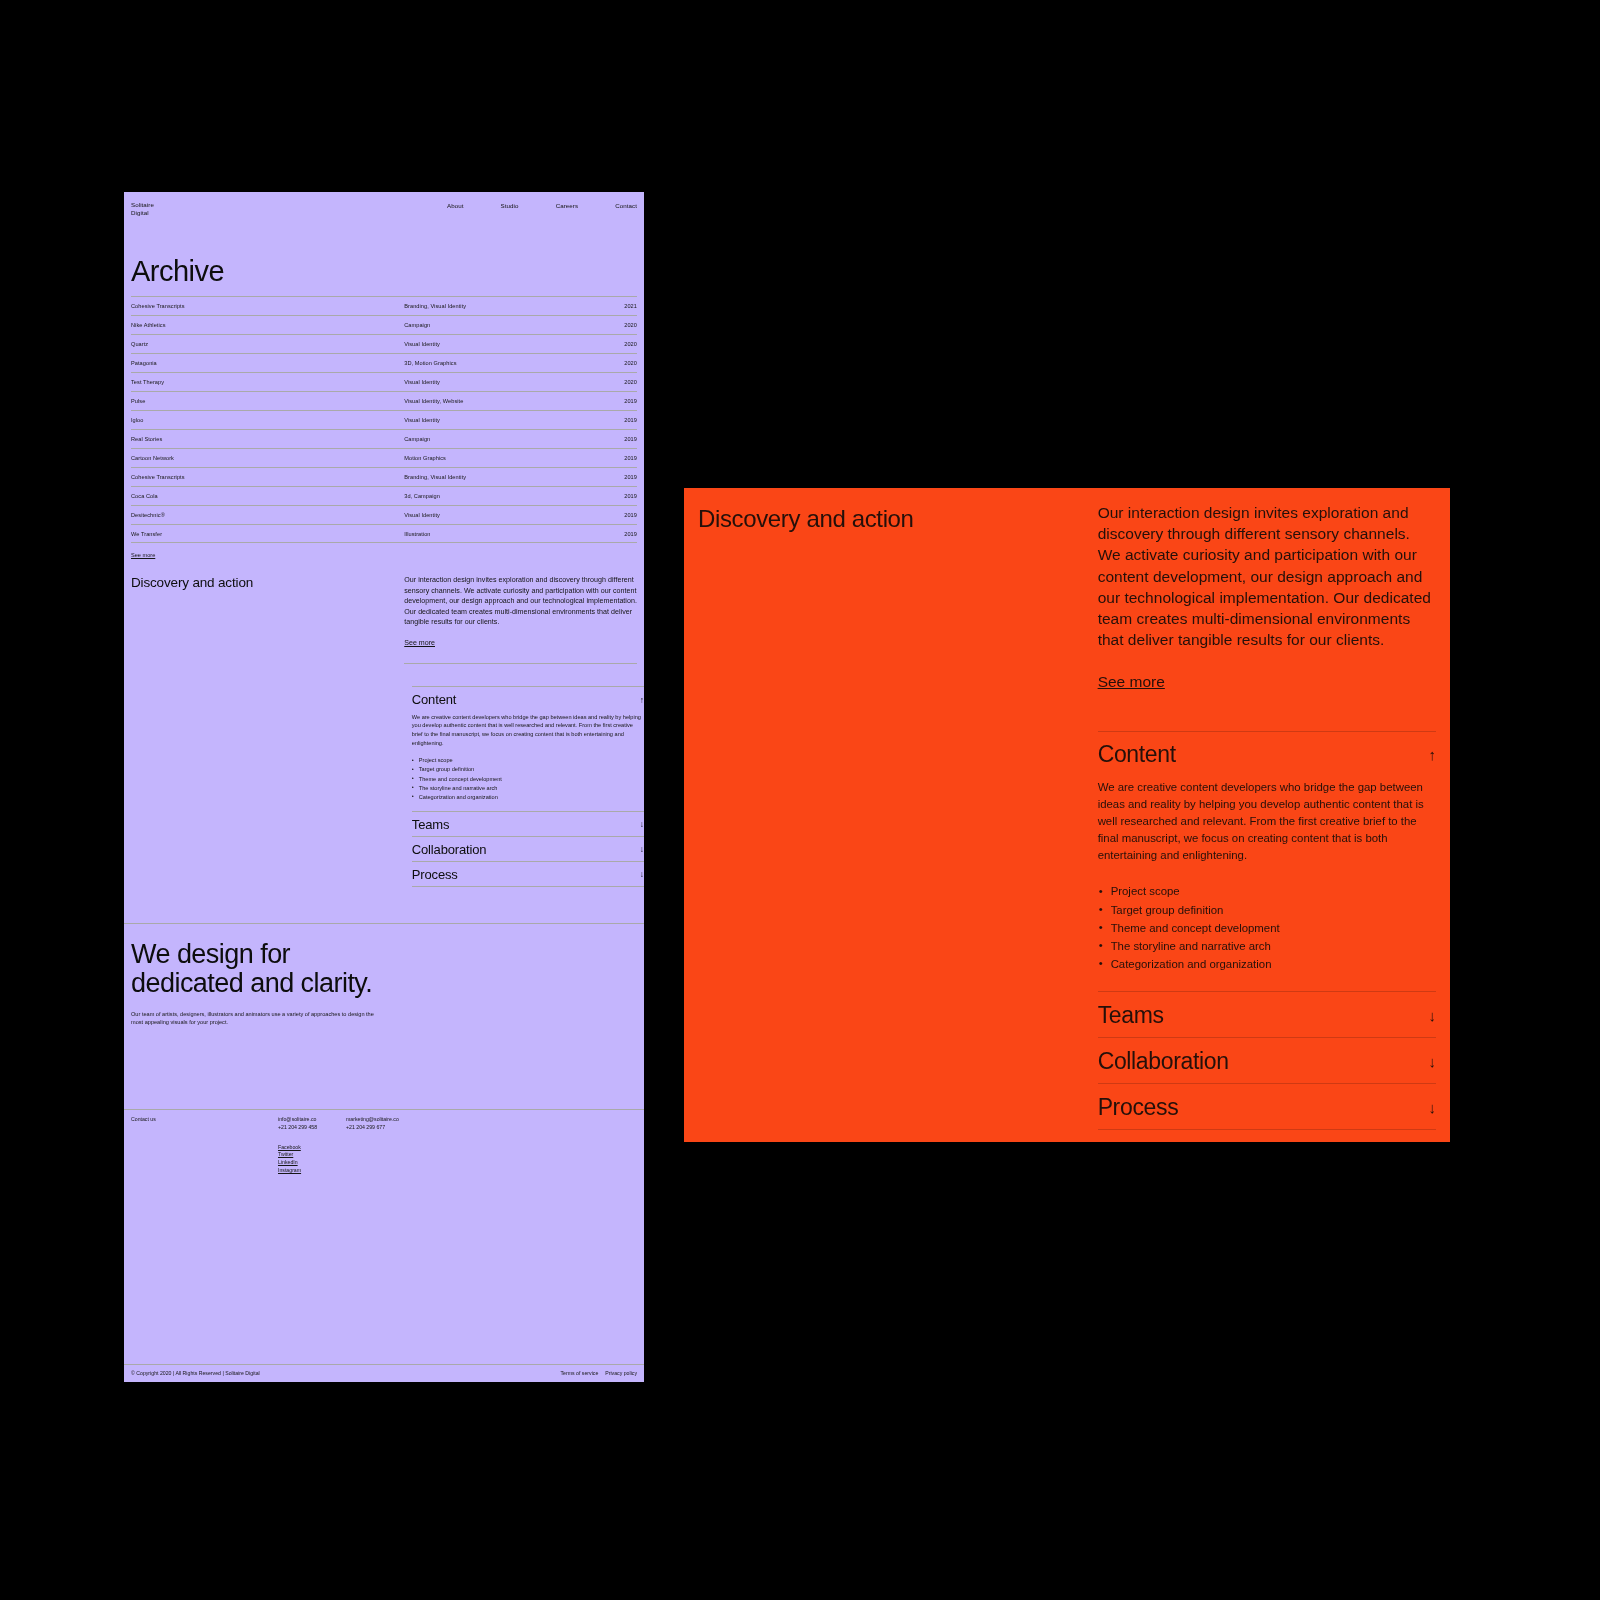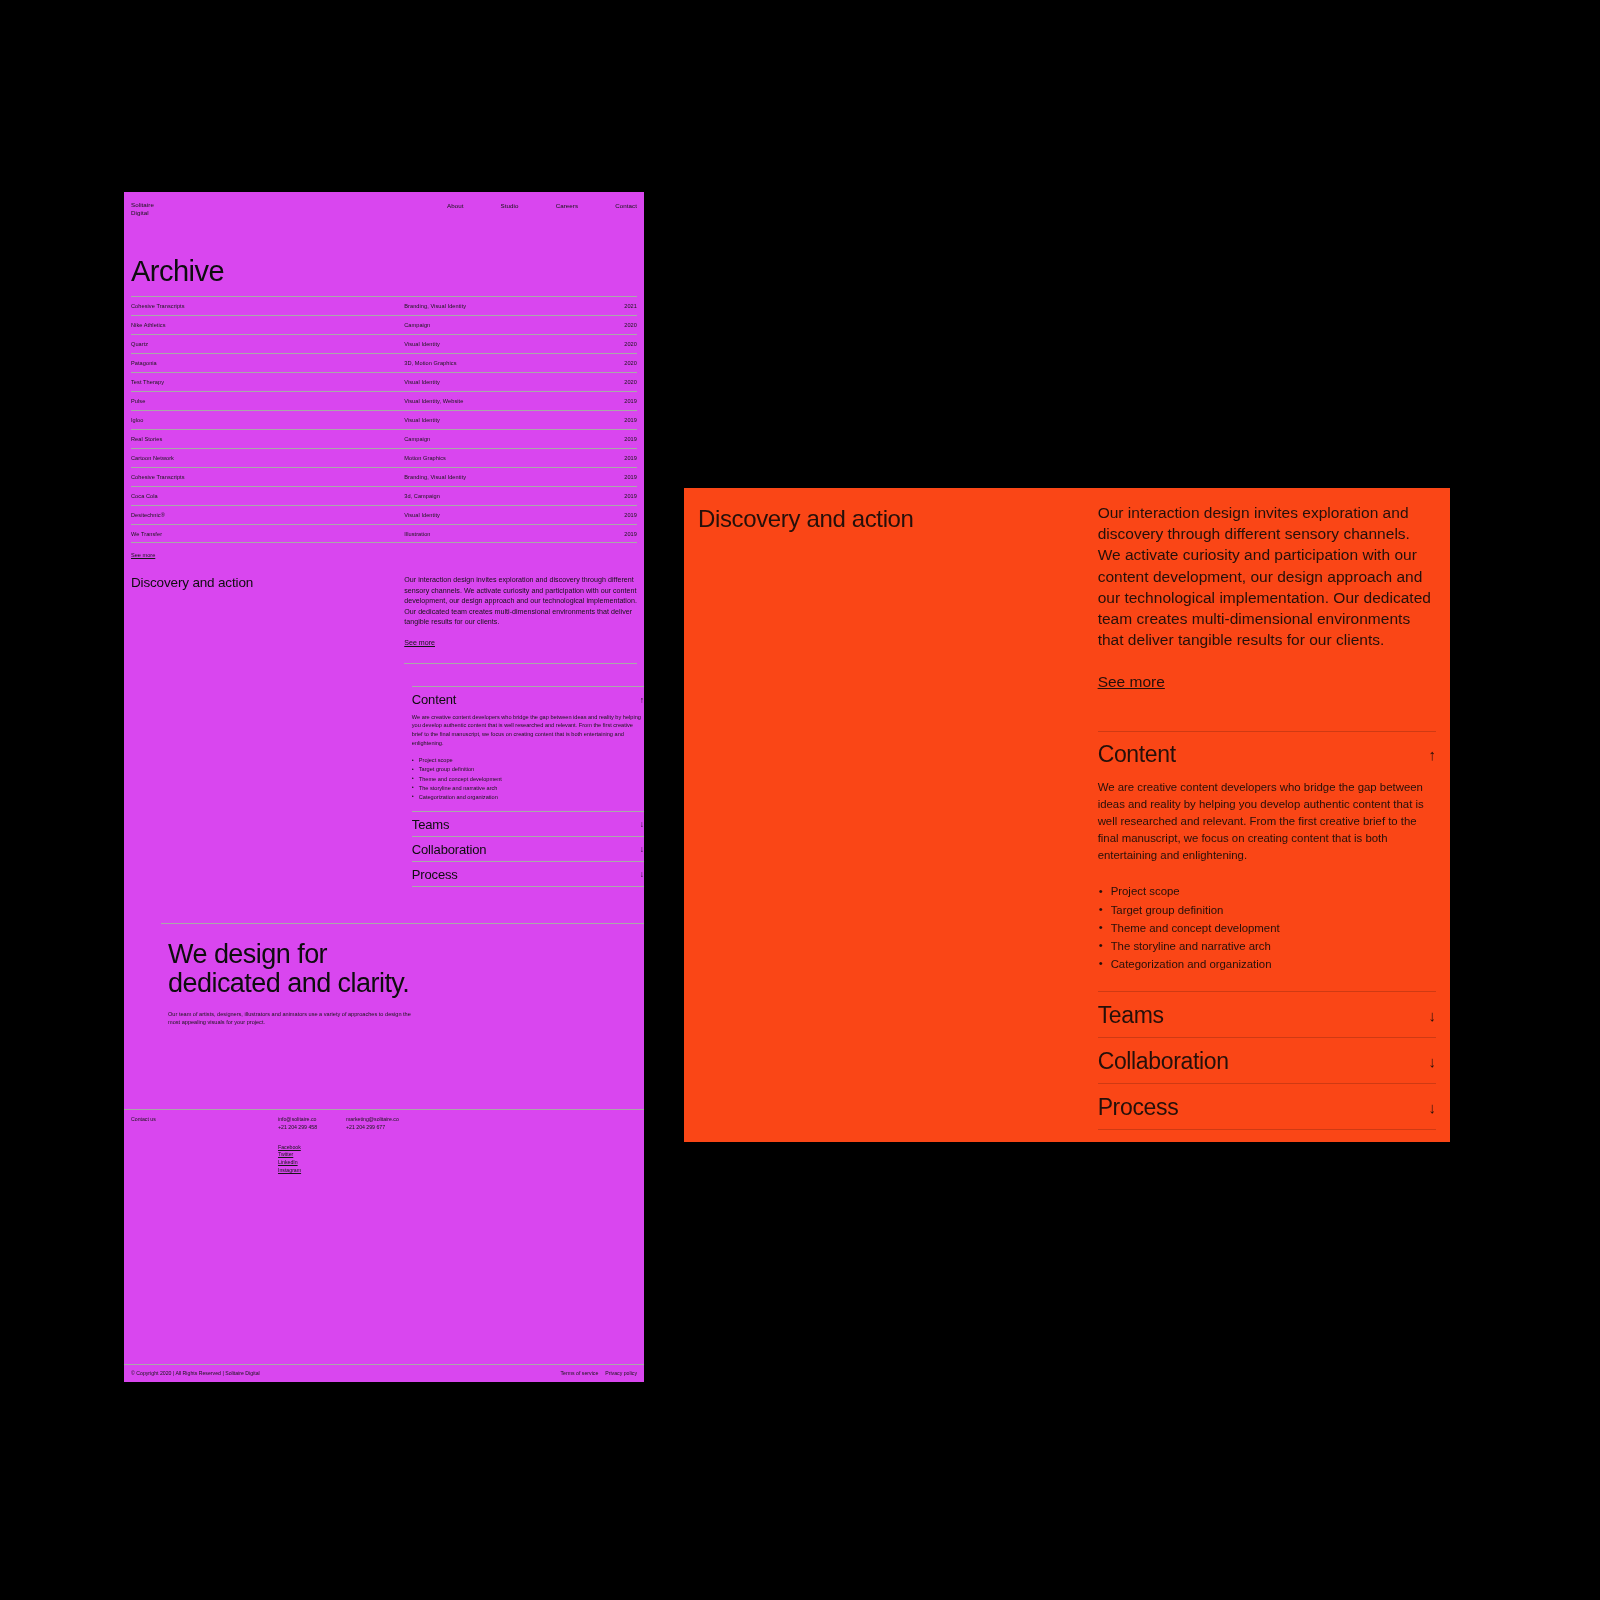--- a/index.html
+++ b/index.html
@@ -19,21 +19,21 @@
     background: #000000;
   }
 
   
   #left-page {
     position: absolute;
     left: 124px;
     top: 192px;
     width: 520px;
     height: 1190px;
-    background: #d946ef;
+    background: #c4b5fd;
     color: #111111;
     overflow: hidden;
   }
 
   
   .lp-nav {
     display: flex;
     align-items: flex-start;
     justify-content: space-between;
     padding: 9px 7px 0 7px;
@@ -187,21 +187,20 @@
     padding: 5px 0 4px 0;
   }
   .acc-row:last-child { border-bottom: 0.6px solid #a9a9a9; }
   .acc-row .acc-title { font-size: 13px; font-weight: 400; letter-spacing: -0.012em; color: #0d0d0d; }
 
   
   .lp-statement {
     margin-top: 36px;
     border-top: 0.6px solid #a9a9a9;
     padding: 16px 8px 0 7px;
-    margin-left: 37px;
   }
   .lp-statement h2 {
     font-size: 27px;
     font-weight: 400;
     letter-spacing: -0.02em;
     line-height: 1.08;
     color: #0d0d0d;
   }
   .lp-statement p {
     margin-top: 12px;

